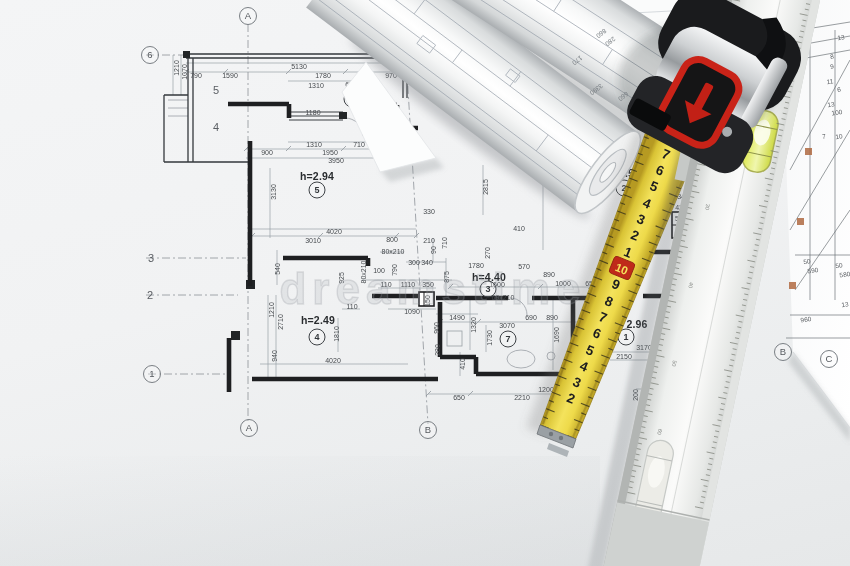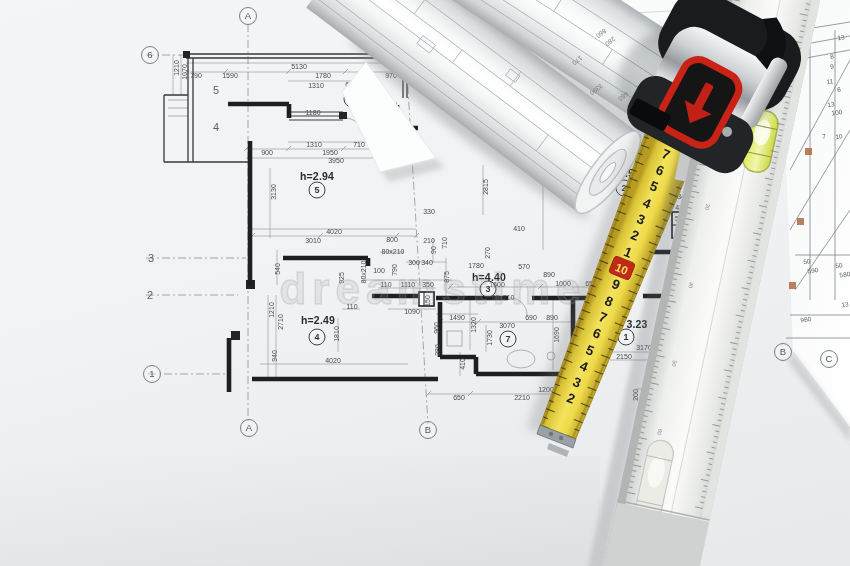--- a/index.html
+++ b/index.html
@@ -177,21 +177,21 @@
       <span class="lbl " style="left: 649px; top: 145px; --r: -90deg;">250</span>
       <span class="lbl " style="left: 644px; top: 347px;">3170</span>
       <span class="lbl " style="left: 624px; top: 356px;">2150</span>
       <span class="lbl " style="left: 653px; top: 384px;">170</span>
       <span class="lbl " style="left: 635px; top: 395px; --r: -90deg;">200</span>
       <span class="lbl " style="left: 656px; top: 412px;">290</span>
       <span class="lbl rh" style="left: 317px; top: 176px;">h=2.94</span>
       <span class="lbl rh" style="left: 318px; top: 320px;">h=2.49</span>
       <span class="lbl rh" style="left: 489px; top: 277px;">h=4.40</span>
       <span class="lbl rh" style="left: 623px; top: 173px;">h=2.55</span>
-      <span class="lbl rh" style="left: 637px; top: 324px;">3.23</span>
+      <span class="lbl rh" style="left: 637px; top: 324px;">2.96</span>
       <span class="lbl circ" style="left: 352px; top: 99px;">8</span>
       <span class="lbl circ" style="left: 317px; top: 190px;">5</span>
       <span class="lbl circ" style="left: 317px; top: 337px;">4</span>
       <span class="lbl circ" style="left: 488px; top: 289px;">3</span>
       <span class="lbl circ" style="left: 508px; top: 339px;">7</span>
       <span class="lbl circ" style="left: 624px; top: 188px;">2</span>
       <span class="lbl circ" style="left: 626px; top: 337px;">1</span>
       <span class="lbl gcirc" style="left: 248px; top: 16px;">A</span>
       <span class="lbl gcirc" style="left: 406px; top: 16px;">B</span>
       <span class="lbl gcirc" style="left: 150px; top: 55px;">6</span>

